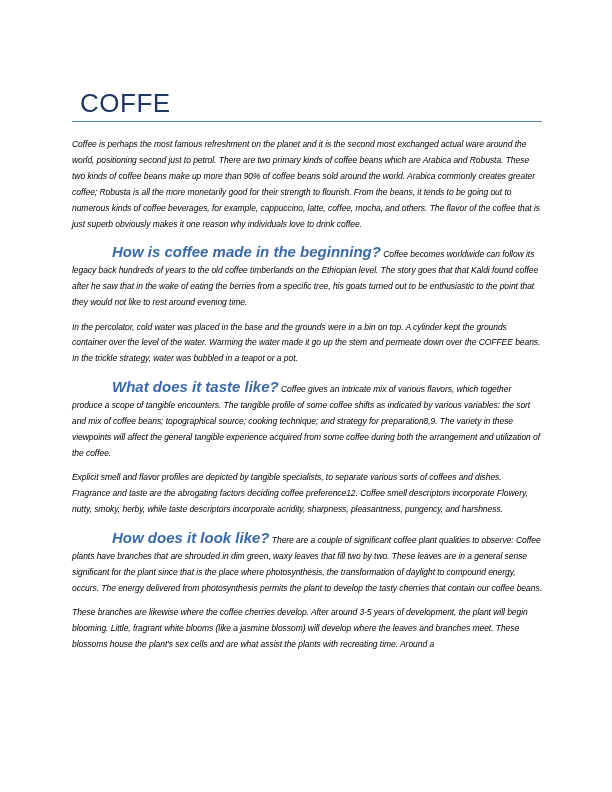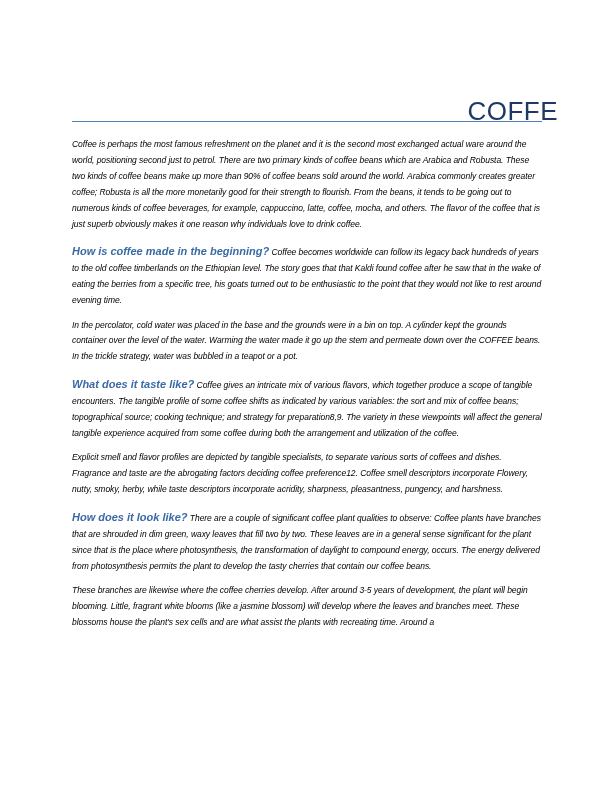--- a/index.html
+++ b/index.html
@@ -19,26 +19,26 @@
     position: absolute;
     left: 72px;
     top: 0;
     width: 470px;
   }
   .title {
     position: absolute;
     left: 0;
     top: 78px;
     width: 470px;
-    text-align: right;
+    text-align: left;
     font-size: 26px;
     color: #1f3864;
     letter-spacing: 0.5px;
     font-weight: normal;
-    margin: 16px;
+    margin: 8px;
     line-height: 34px;
   }
   .title-rule {
     position: absolute;
     left: 0;
     top: 121px;
     width: 470px;
     height: 1px;
     background: #4f81bd;
   }
@@ -54,24 +54,25 @@
     margin: 0 0 8.5px 0;
     text-align: left;
     letter-spacing: -0.05px;
     font-style: italic;
   }
   .head-para {
     margin-top: 12px;
   }
   .inline-heading {
     color: #2e74b5;
-    font-size: 11px;
+    font-size: 15px;
     font-weight: bold;
     color: #3a6aa6;
     letter-spacing: 0;
+    margin-left: 40px;
   }
 </style>
 </head>
 <body>
 
 <div class="page">
   <h1 class="title">COFFE</h1>
   <div class="title-rule"></div>
 
   <div class="body">

